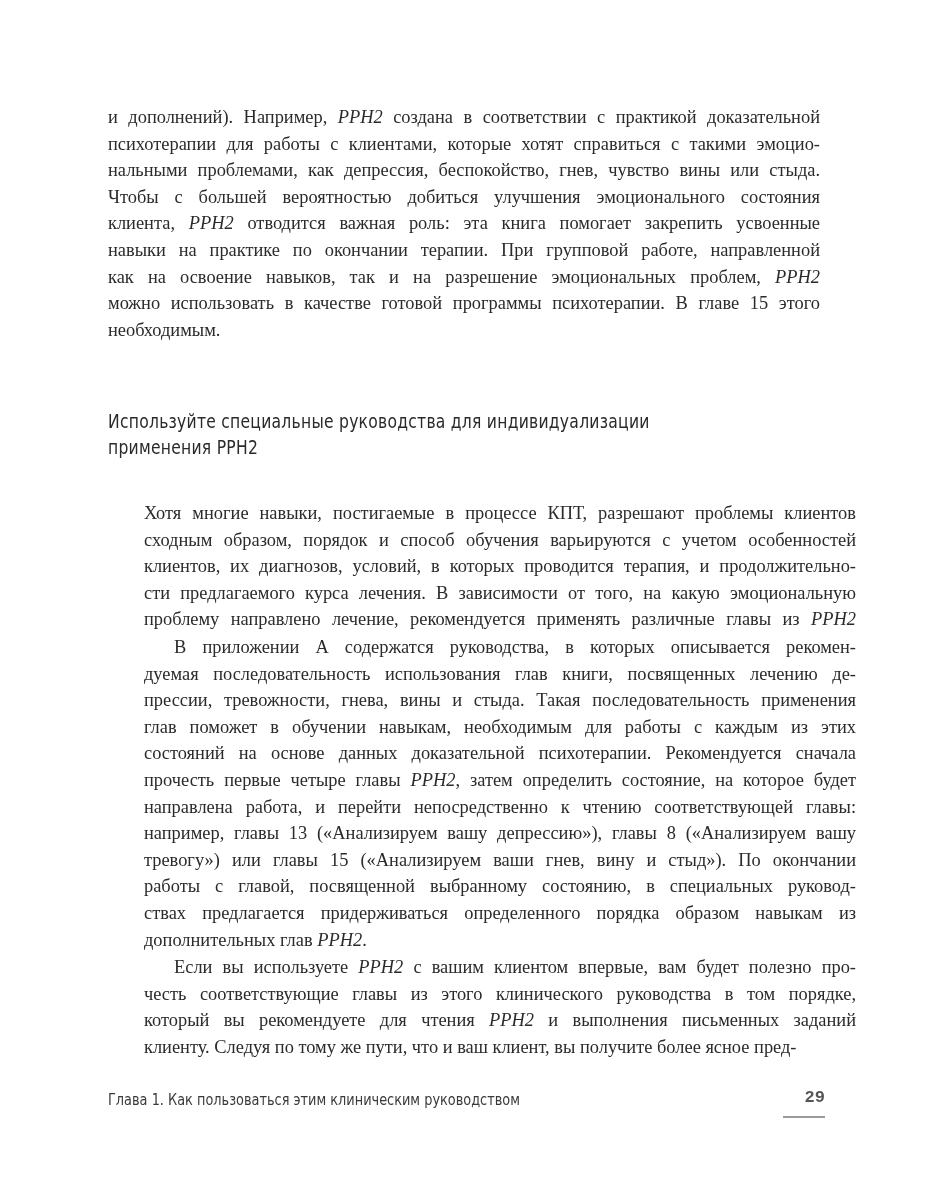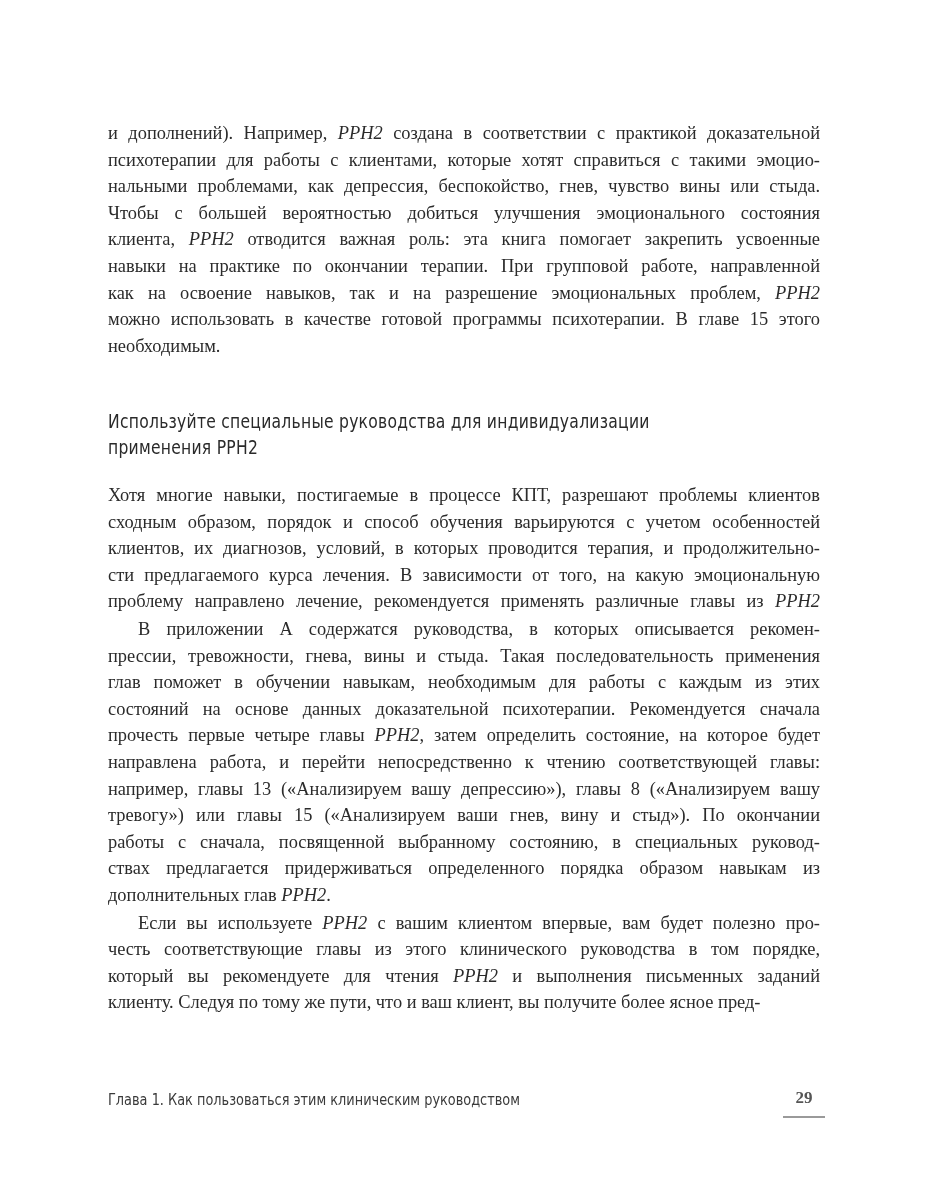--- a/index.html
+++ b/index.html
@@ -1,31 +1,31 @@
 <!DOCTYPE html>
 <html><head>
 <meta charset="utf-8">
 <style>
   html, body { margin: 0; padding: 0; background: #ffffff; }
   body { width: 927px; height: 1200px; position: relative; overflow: hidden; }
-  .page { position: absolute; left: 108px; top: 120px; width: 712px; color: #2b2b2b;
+  .page { position: absolute; left: 108px; top: 104px; width: 712px; color: #2b2b2b;
     font-family: "Liberation Serif", "DejaVu Serif", serif; font-size: 18.4px; }
   .line { height: 26.6px; line-height: 26.6px; white-space: nowrap; text-align: justify; text-align-last: justify; overflow: hidden; }
   .line.last { text-align-last: left; }
   .line.indent { text-indent: 30px; }
   .line em { font-style: italic; }
   .heading { position: absolute; left: 108px; top: 408px; width: 712px;
     font-family: "DejaVu Sans", sans-serif; font-size: 19px; font-weight: normal; color: #2a2a2a;
     letter-spacing: 0.3px; transform: scaleX(0.82); transform-origin: left top; width: 870px; }
   .heading div { height: 26px; line-height: 26px; white-space: nowrap; }
-  .block2 { top: 482px; }
+  .block2 { top: 500px; margin-left: 36px; }
   .footer-title { position: absolute; left: 108px; top: 1091px; font-family: "DejaVu Sans", sans-serif;
     font-size: 15px; color: #3a3a3a; transform: scaleX(0.86); transform-origin: left top; white-space: nowrap; }
-  .page-num { position: absolute; left: 783px; top: 1088px; width: 42px; text-align: center;
-    font-family: Liberation Serif, serif; font-weight: bold; font-size: 17px; color: #555555; }
+  .page-num { position: absolute; left: 783px; top: 1088px; width: 42px; text-align: right;
+    font-family: Liberation Mono, monospace; font-weight: bold; font-size: 17px; color: #555555; }
   .page-rule { position: absolute; left: 783px; top: 1116px; width: 42px; height: 2px; background: #9a9a9a; }
 </style>
 </head>
 <body>
 
 <div class="page" id="p1">
     <div class="line">и дополнений). Например, <em>PPH2</em> создана в соответствии с практикой доказательной</div>
     <div class="line">психотерапии для работы с клиентами, которые хотят справиться с такими эмоцио-</div>
     <div class="line">нальными проблемами, как депрессия, беспокойство, гнев, чувство вины или стыда.</div>
     <div class="line">Чтобы с большей вероятностью добиться улучшения эмоционального состояния</div>
@@ -42,28 +42,29 @@
 </div>
 
 <div class="page block2" id="p2">
     <div class="line">Хотя многие навыки, постигаемые в процессе КПТ, разрешают проблемы клиентов</div>
     <div class="line">сходным образом, порядок и способ обучения варьируются с учетом особенностей</div>
     <div class="line">клиентов, их диагнозов, условий, в которых проводится терапия, и продолжительно-</div>
     <div class="line">сти предлагаемого курса лечения. В зависимости от того, на какую эмоциональную</div>
     <div class="line">проблему направлено лечение, рекомендуется применять различные главы из <em>PPH2</em></div>
     <div style="height: 1px;"></div>
     <div class="line indent">В приложении А содержатся руководства, в которых описывается рекомен-</div>
+    <div class="line">дуемая последовательность использования глав книги, посвященных лечению де-</div>
     <div class="line">прессии, тревожности, гнева, вины и стыда. Такая последовательность применения</div>
     <div class="line">глав поможет в обучении навыкам, необходимым для работы с каждым из этих</div>
     <div class="line">состояний на основе данных доказательной психотерапии. Рекомендуется сначала</div>
     <div class="line">прочесть первые четыре главы <em>PPH2</em>, затем определить состояние, на которое будет</div>
     <div class="line">направлена работа, и перейти непосредственно к чтению соответствующей главы:</div>
     <div class="line">например, главы 13 («Анализируем вашу депрессию»), главы 8 («Анализируем вашу</div>
     <div class="line">тревогу») или главы 15 («Анализируем ваши гнев, вину и стыд»). По окончании</div>
-    <div class="line">работы с сначала, посвященной выбранному состоянию, в специальных руковод-</div>
+    <div class="line">работы с главой, посвященной выбранному состоянию, в специальных руковод-</div>
     <div class="line">ствах предлагается придерживаться определенного порядка образом навыкам из</div>
     <div class="line last">дополнительных глав <em>PPH2</em>.</div>
     <div style="height: 1px;"></div>
     <div class="line indent">Если вы используете <em>PPH2</em> с вашим клиентом впервые, вам будет полезно про-</div>
     <div class="line">честь соответствующие главы из этого клинического руководства в том порядке,</div>
     <div class="line">который вы рекомендуете для чтения <em>PPH2</em> и выполнения письменных заданий</div>
     <div class="line last">клиенту. Следуя по тому же пути, что и ваш клиент, вы получите более ясное пред-</div>
   </div>
 
 <div class="footer-title">Глава 1. Как пользоваться этим клиническим руководством</div>

